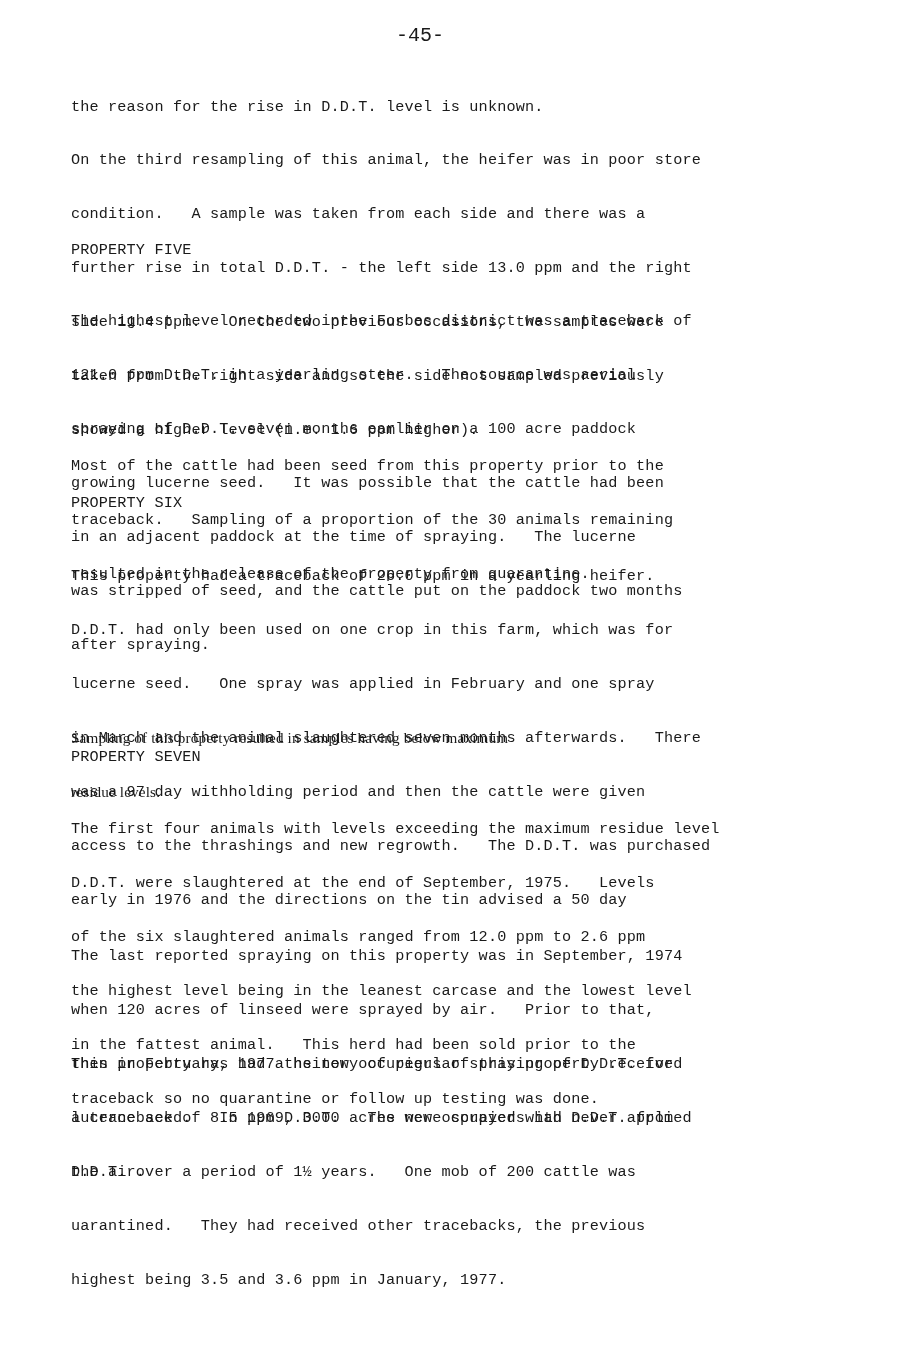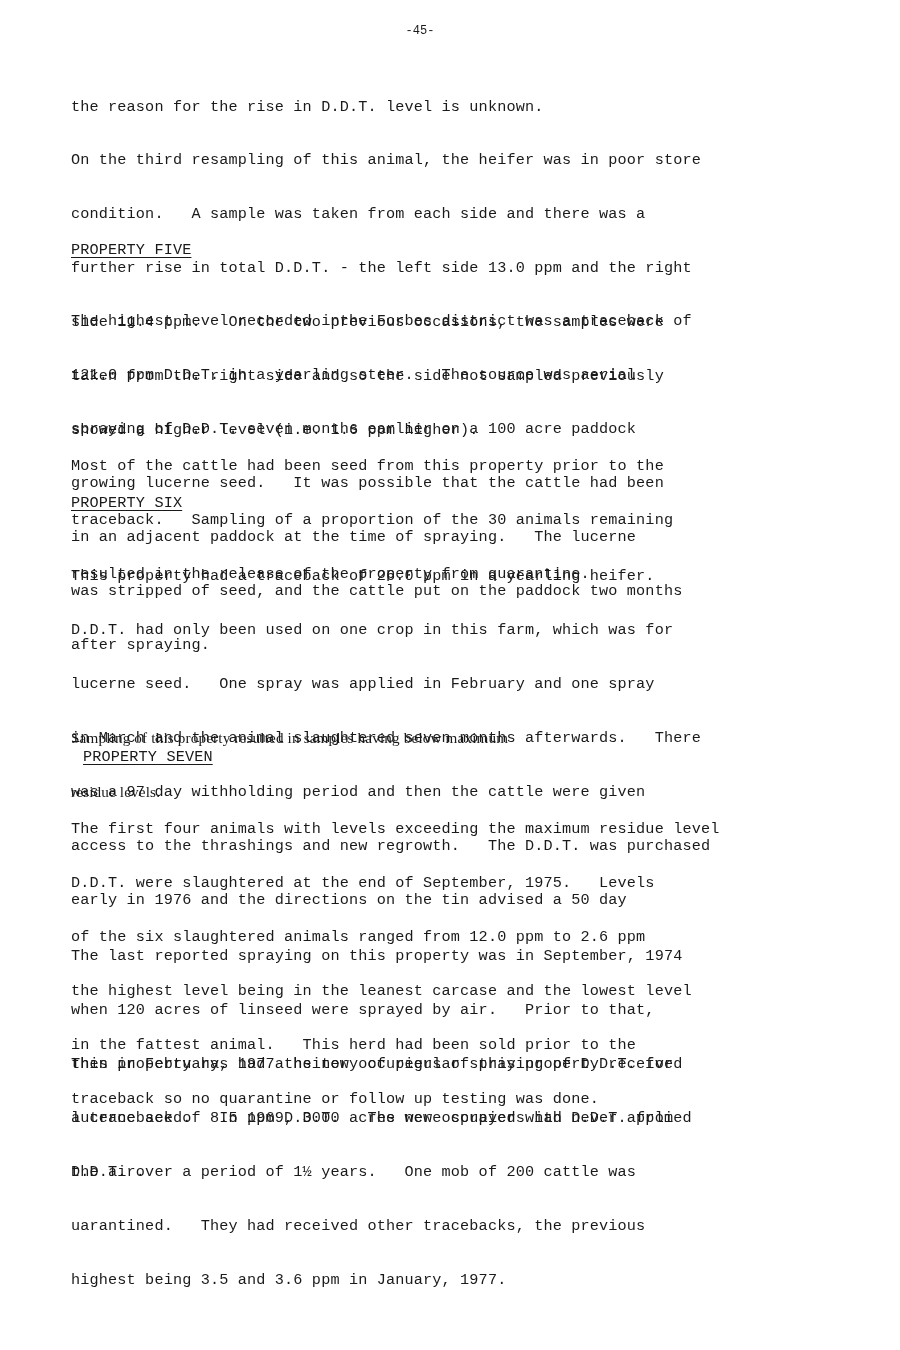--- a/index.html
+++ b/index.html
@@ -19,42 +19,41 @@
       position: absolute;
       left: 0; top: 0;
       width: 900px; height: 1350px;
     }
     .page-number {
       position: absolute;
       top: 24px;
       left: 0;
       width: 840px;
       text-align: center;
-      font-size: 12px;
+      font-size: 20px;
       letter-spacing: 0px;
     }
     .block {
       position: absolute;
       left: 71px;
       font-size: 15.2px;
       line-height: 18px;
       white-space: pre;
       letter-spacing: 0.15px;
     }
     .line {
       display: block;
       height: 18px;
     }
     .heading {
       position: absolute;
       left: 71px;
       font-size: 15.2px;
       line-height: 18px;
       white-space: pre;
-      text-decoration: underline;
       text-underline-offset: 3px;
       letter-spacing: 0.15px;
     }
   </style>
 </head>
 <body>
 
 <div class="page">
 
   <div class="page-number">-45-</div>
@@ -100,21 +99,21 @@
     <span class="line">was a 97 day withholding period and then the cattle were given</span>
     <span class="line">access to the thrashings and new regrowth.   The D.D.T. was purchased</span>
     <span class="line">early in 1976 and the directions on the tin advised a 50 day</span>
   </div>
 
   <div class="block" style="top:693px;font-family:Liberation Serif, serif;">
     <span class="line">Sampling of this property resulted in samples having below maximum</span>
     <span class="line">residue levels.</span>
   </div>
 
-  <div class="heading" style="top:748px;margin-left:12px;">PROPERTY SEVEN</div>
+  <div class="heading" style="top:748px;">PROPERTY SEVEN</div>
 
   <div class="block" style="top:784px;">
     <span class="line">The first four animals with levels exceeding the maximum residue level</span>
     <span class="line">D.D.T. were slaughtered at the end of September, 1975.   Levels</span>
     <span class="line">of the six slaughtered animals ranged from 12.0 ppm to 2.6 ppm</span>
     <span class="line">the highest level being in the leanest carcase and the lowest level</span>
     <span class="line">in the fattest animal.   This herd had been sold prior to the</span>
     <span class="line">traceback so no quarantine or follow up testing was done.</span>
   </div>
 

